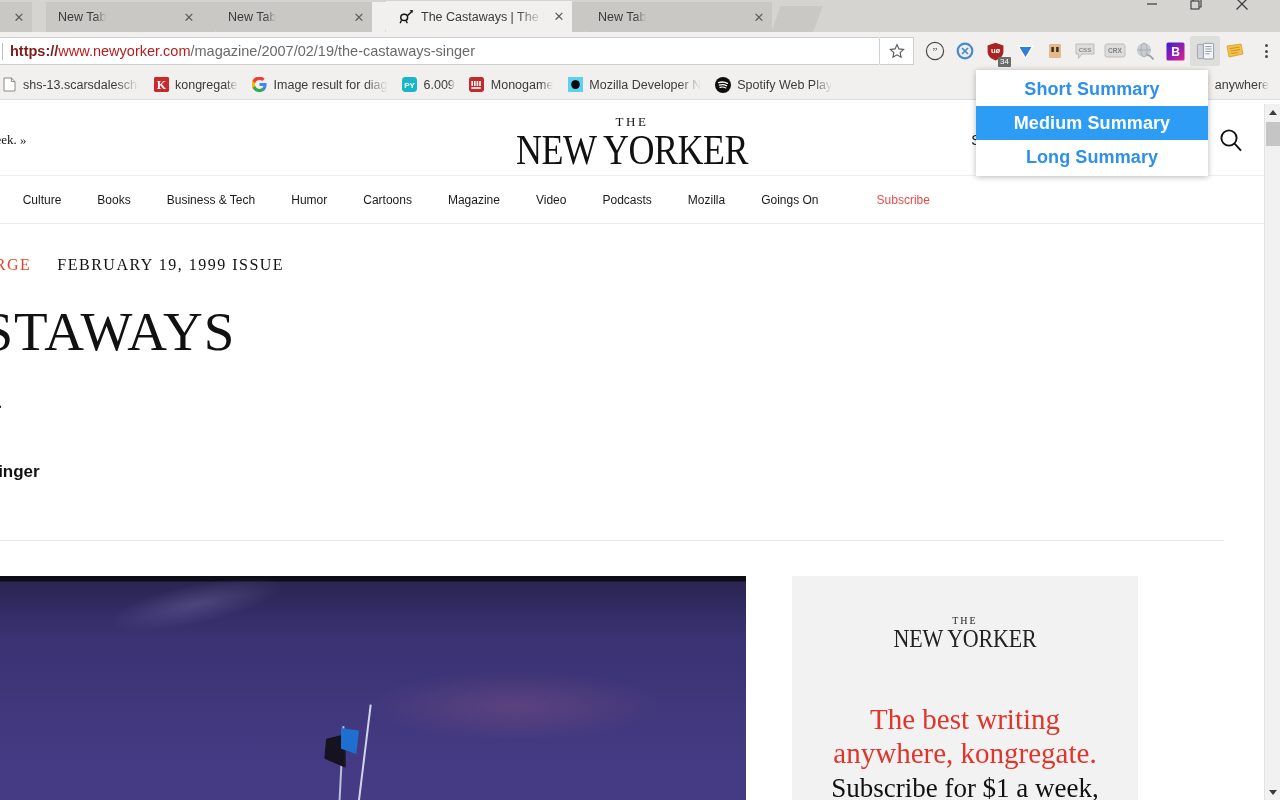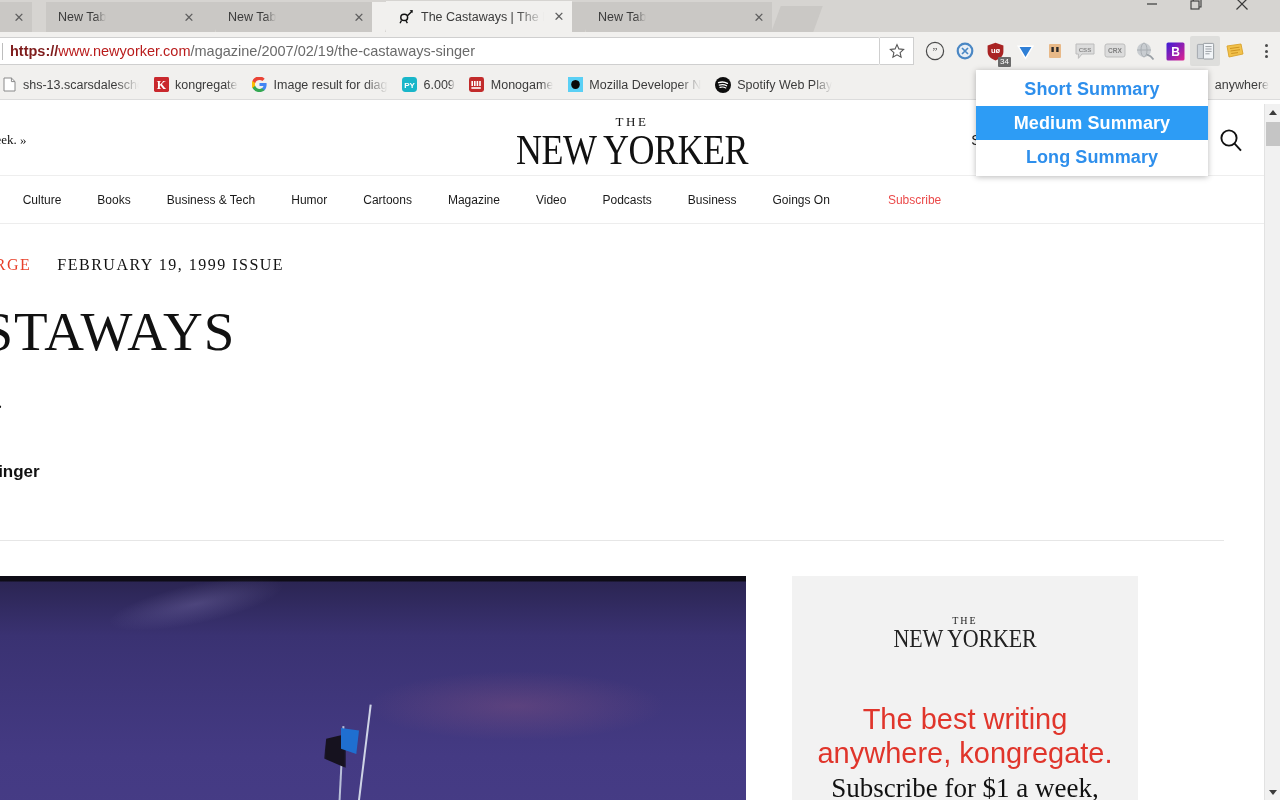--- a/index.html
+++ b/index.html
@@ -409,21 +409,21 @@
   }
   .ad-logo {
     font-family: "Liberation Serif", serif;
     font-size: 22px;
     color: #222;
     line-height: 1.15;
     letter-spacing: -0.2px;
     transform: scaleY(1.12);
   }
   .ad-head {
-    font-family: Liberation Sans, sans-serif;
+    font-family: Liberation Serif, serif;
     color: #e0352b;
     font-size: 29px;
     line-height: 1.16;
     margin-top: 52px;
   }
   .ad-sub {
     font-family: "Liberation Serif", serif;
     color: #111;
     font-size: 27px;
     line-height: 1.18;
@@ -748,21 +748,21 @@
         <div class="ny-nav">
           <a>ws</a>
           <a>Culture</a>
           <a>Books</a>
           <a>Business &amp; Tech</a>
           <a>Humor</a>
           <a>Cartoons</a>
           <a>Magazine</a>
           <a>Video</a>
           <a>Podcasts</a>
-          <a>Business</a>
+          <a>Mozilla</a>
           <a>Goings On</a>
           <a class="subscribe">Subscribe</a>
         </div>
       </div>
 
       <div class="art">
         <div class="art-rubric">
           <span class="cat">T LARGE</span>
           <span class="issue">FEBRUARY 19, 1999 ISSUE</span>
         </div>

